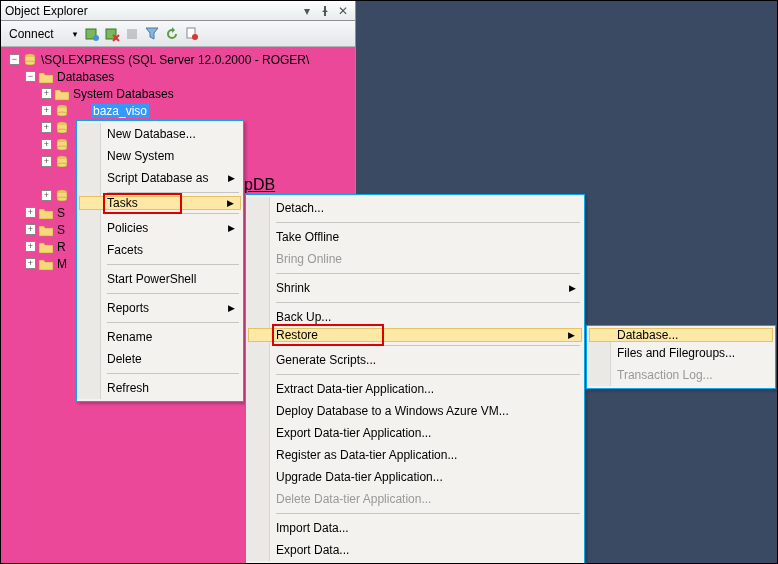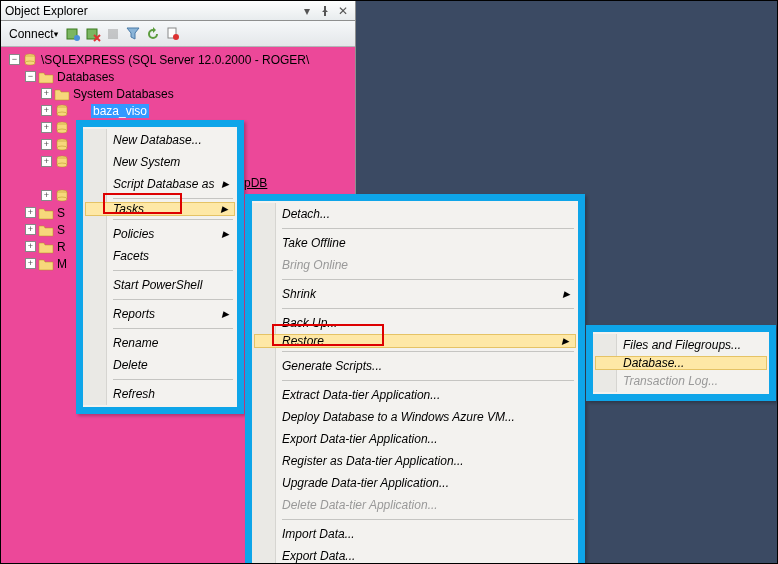--- a/index.html
+++ b/index.html
@@ -7,53 +7,53 @@
 
 
 .panel { position: absolute; top: 0; left: 0; width: 355px; height: 562px; background: #ec4899; border-right: 1px solid #8e8f8f; }
 .panel-title { height: 20px; background: linear-gradient(#fdfefe, #e8ecee); border-bottom: 1px solid #8e8f8f; display: flex; align-items: center; padding: 0 4px; }
 .panel-title-text { flex: 1; }
 .panel-title-ctrls { display: flex; gap: 2px; }
 .title-btn { width: 16px; height: 16px; display: flex; align-items: center; justify-content: center; color: #555; cursor: pointer; }
 
 
 .toolbar { height: 26px; background: linear-gradient(#f6f8fa, #e4e7ea); border-bottom: 1px solid #b3b6b8; display: flex; align-items: center; padding: 0 4px; gap: 2px; }
-.connect-btn { display: flex; align-items: center; gap: 0; padding: 2px 4px; cursor: pointer; }
+.connect-btn { display: flex; align-items: center; gap: 19px; padding: 2px 4px; cursor: pointer; }
 .tb-icon { width: 18px; height: 18px; display: flex; align-items: center; justify-content: center; }
 
 
 .tree { padding: 4px 0 0 4px; }
 .tree-row { display: flex; align-items: center; height: 17px; white-space: nowrap; }
 .twisty { width: 11px; height: 11px; border: 1px solid #888; display: flex; align-items: center; justify-content: center; font-size: 9px; line-height: 1; color: #555; margin-right: 2px; cursor: pointer; background: #fff; }
 .twisty.blank { border: none; background: none; }
 .tree-icon { width: 16px; height: 16px; display: inline-flex; align-items: center; justify-content: center; margin-right: 3px; }
 .tree-label { cursor: default; }
 .tree-label.selected { background: #3399ff; color: #fff; padding: 0 2px; margin-left: 18px; }
 .indent-1 { padding-left: 4px; }
 .indent-2 { padding-left: 20px; }
 .indent-3 { padding-left: 36px; }
 
 
-.menu { position: absolute; background: #f3f2ef; border: 7px solid #0ea5e9; box-shadow: 2px 2px 3px rgba(0,0,0,0.25); padding: 2px; font-style: italic; }
+.menu { position: absolute; background: #f3f2ef; border: 1px solid #0ea5e9; box-shadow: 2px 2px 3px rgba(0,0,0,0.25); padding: 2px; }
 .menu-item { height: 22px; display: flex; align-items: center; padding: 0 20px 0 28px; cursor: default; position: relative; white-space: nowrap; }
 .menu-item:hover, .menu-item.hovered { background: #fee8a6; border: 1px solid #e5c365; padding: 0 34px 0 27px; height: 14px; }
 .menu-item.disabled { color: #999; }
 .menu-item .arrow { position: absolute; right: 6px; font-size: 9px; }
 .menu-sep { height: 1px; background: #c5c5c2; margin: 3px 2px 3px 28px; }
 .menu-gutter { position: absolute; left: 0; top: 2px; bottom: 2px; width: 24px; background: #eae9e5; border-right: 1px solid #d6d5d1; }
 
 .red-box { position: absolute; border: 2px solid #d00; pointer-events: none; }
 
 
 svg { display: block; }
 .folder { fill: #f7d77b; stroke: #b58d1e; stroke-width: 0.5; }
 .cyl { fill: #f7d77b; stroke: #b58d1e; stroke-width: 0.5; }
 
 
-.behind-label { position: absolute; font-size: 12px; color: #000; text-decoration: underline; }
+.behind-label { position: absolute; font-size: 16px; color: #000; text-decoration: underline; }
 </style>
 </head>
 <body>
 
 <div class="panel">
   <div class="panel-title">
     <span class="panel-title-text">Object Explorer</span>
     <div class="panel-title-ctrls">
       <span class="title-btn">▾</span>
       <span class="title-btn">
@@ -331,25 +331,25 @@
   <div class="menu-item">
       <span>Import Data...</span>
     </div>
   <div class="menu-item">
       <span>Export Data...</span>
     </div>
 </div>
 
 <div class="menu" style="left:585px; top:324px; width:190px;">
   <div class="menu-gutter"></div>
-  <div class="menu-item">
-      <span>Files and Filegroups...</span>
-    </div>
   <div class="menu-item hovered">
       <span>Database...</span>
     </div>
+  <div class="menu-item">
+      <span>Files and Filegroups...</span>
+    </div>
   <div class="menu-item disabled">
       <span>Transaction Log...</span>
     </div>
 </div>
 
 <div class="red-box" style="left:102px; top:192px; width:79px; height:21px;"></div>
 <div class="red-box" style="left:271px; top:323px; width:112px; height:22px;"></div>
 
 </body></html>

